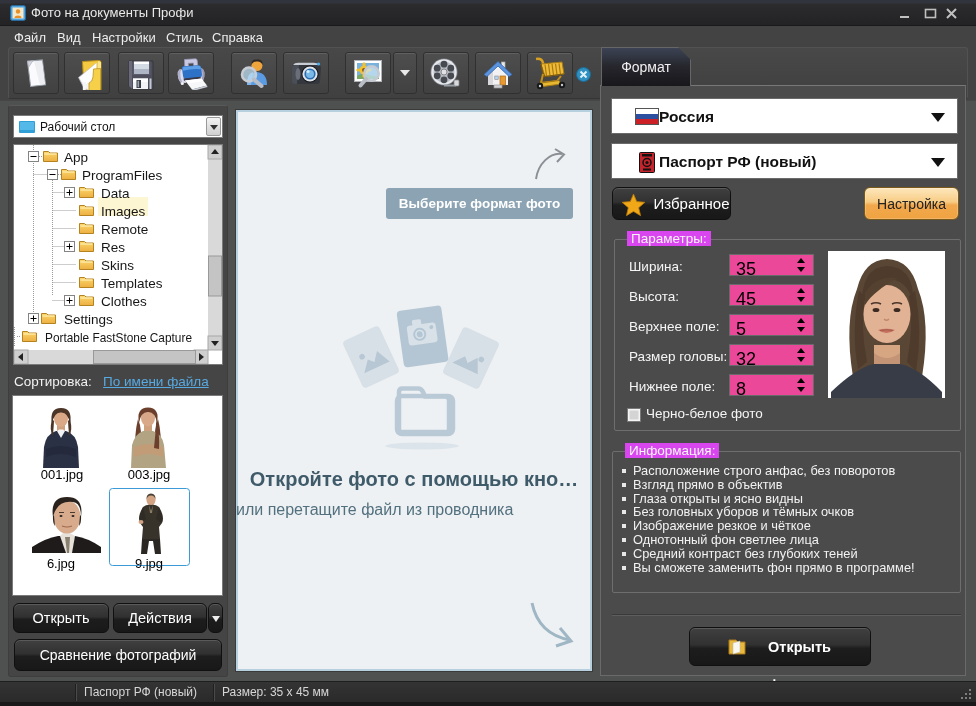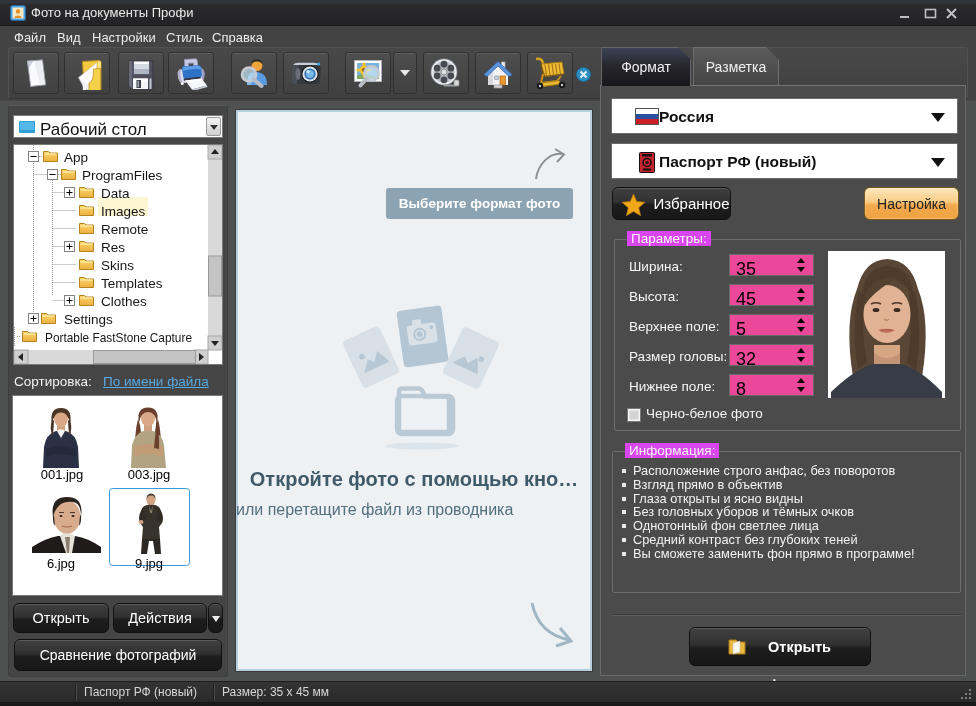--- a/index.html
+++ b/index.html
@@ -22,21 +22,21 @@
 #toolwrap { position:absolute; left:8px; top:47px; width:960px; height:52px;
   background:linear-gradient(#484848,#404040); border:1px solid #525252; border-bottom-color:#353535; border-radius:3px; }
 .tbtn { position:absolute; top:52px; width:46px; height:42px; border-radius:3px;
   background:linear-gradient(#4e4e4e,#414141); border:1px solid #303030; box-shadow:inset 0 1px 0 #606060; }
 .tbtn svg { position:absolute; left:50%; top:50%; transform:translate(-50%,-50%); }
 
 
 #leftpanel { position:absolute; left:8px; top:105px; width:220px; height:572px;
   border:1px solid #3e3e3e; border-top-color:#585858; border-radius:3px; background:#454545; }
 #combo { position:absolute; left:4px; top:9px; width:210px; height:23px; background:#fff; border:1px solid #7a7a7a; }
-#combo .txt { position:absolute; left:26px; top:4px; font-size:17px; color:#111; }
+#combo .txt { position:absolute; left:26px; top:4px; font-size:12px; color:#111; }
 #combo .btn { position:absolute; right:1px; top:1px; width:15px; height:19px;
   background:linear-gradient(#f4f4f4,#cfcfcf); border:1px solid #9a9a9a; border-radius:2px; }
 #combo .btn:after { content:""; position:absolute; left:3px; top:7px; border:4px solid transparent; border-top:5px solid #333; }
 #tree { position:absolute; left:4px; top:38px; width:210px; height:221px; background:#fff; border:1px solid #7a7a7a; font-size:15px; color:#4c1d95; }
 #sortrow { position:absolute; left:5px; top:268px; font-size:13.5px; color:#f2f2f2; }
 #sortrow a { color:#57aae2; text-decoration:underline; }
 #thumbs { position:absolute; left:3px; top:289px; width:211px; height:201px; background:#fff; border:1px solid #7a7a7a; }
 .darkbtn { position:absolute; border-radius:6px; color:#fff;
   background:linear-gradient(#404040 0%,#313131 45%,#1d1d1d 55%,#181818 100%);
   border:1px solid #101010; box-shadow:inset 0 1px 0 #5a5a5a; text-align:center; }
@@ -449,23 +449,20 @@
     <div id="bigmsg">Откройте фото с помощью кно…</div>
     <div id="submsg">или перетащите файл из проводника</div>
     <svg class="abs" style="left:288px; top:490px" width="56" height="50" viewBox="0 0 56 50">
       <path d="M8 3 C12 22 24 36 46 40" fill="none" stroke="#9fb6c5" stroke-width="3"></path>
       <path d="M36 28 L47 41 L32 46" fill="none" stroke="#9fb6c5" stroke-width="3"></path>
     </svg>
   </div>
 
   <div id="tab1" class="tab">
       <span>Формат</span>
-    </div>
-  <div id="tab2" class="tab">
-      <span>Разметка</span>
     </div>
   <div id="rightpanel">
     <div class="dropdown" style="top:12px">
       <svg class="abs" style="left:23px; top:9px" width="24" height="17" viewBox="0 0 24 17">
         <rect x="0.5" y="0.5" width="23" height="16" fill="#fff" stroke="#555"></rect>
         <rect x="1" y="6" width="22" height="5" fill="#2d4fa0"></rect>
         <rect x="1" y="11" width="22" height="5" fill="#cc2026"></rect>
       </svg>
       <span class="lbl">Россия</span>
         <span class="arr"></span>
@@ -547,20 +544,21 @@
       </div>
     </div>
 
     <div class="grp" style="left:11px; top:365px; width:349px; height:142px">
       <span class="cap">Информация:</span>
       <div id="infolist">
         <div>Расположение строго анфас, без поворотов</div>
         <div>Взгляд прямо в объектив</div>
         <div>Глаза открыты и ясно видны</div>
         <div>Без головных уборов и тёмных очков</div>
+        <div>Изображение резкое и чёткое</div>
         <div>Однотонный фон светлее лица</div>
         <div>Средний контраст без глубоких теней</div>
         <div>Вы сможете заменить фон прямо в программе!</div>
       </div>
     </div>
 
     <div class="abs" style="left:11px; top:528px; width:349px; height:1px; background:#3a3a3a; box-shadow:0 1px 0 #5e5e5e"></div>
     <div class="darkbtn" style="left:88px; top:541px; width:182px; height:39px; font-size:14.5px; font-weight:bold; line-height:38px; padding-left:78px; text-align:left">
       <svg class="abs" style="left:36px; top:8px" width="22" height="22" viewBox="0 0 22 22">
         <path d="M3 4 L10 4 L12 6 L19 6 L19 18 L3 18 Z" fill="#e8b93c" stroke="#a8781c"></path>

